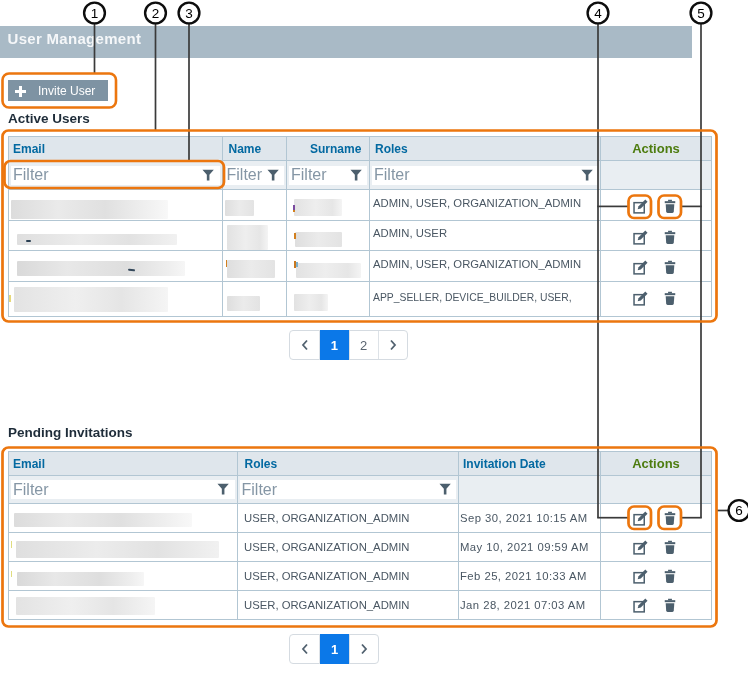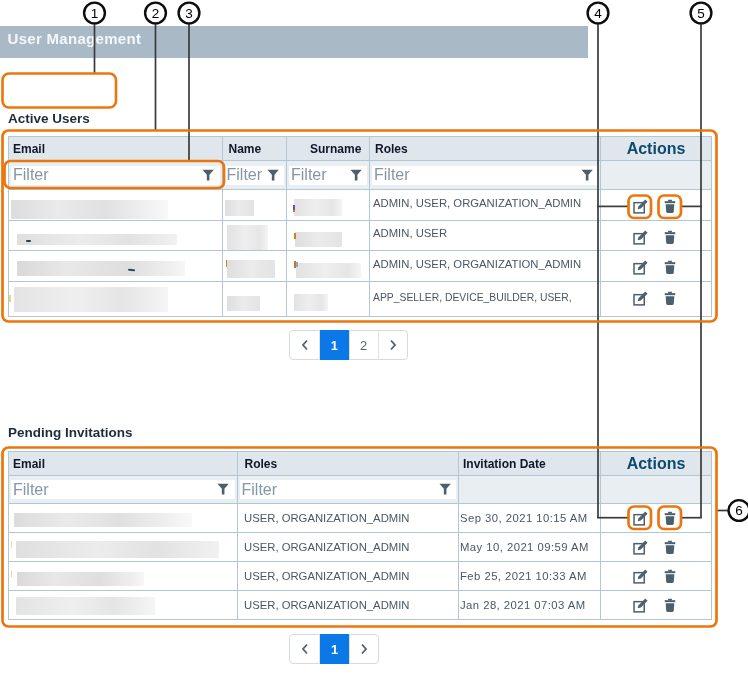--- a/index.html
+++ b/index.html
@@ -1,25 +1,25 @@
 <!DOCTYPE html>
 <html><head>
 <meta charset="utf-8">
 <style>
 * { margin:0; padding:0; box-sizing:border-box; }
 html,body { width:748px; height:681px; background:#fff; font-family:"Liberation Sans",sans-serif; overflow:hidden; }
 #page { position:relative; width:748px; height:681px; background:#fff; }
-.topbar { position:absolute; left:0; top:26px; width:588px; height:32px; background:#a9bac6; color:#f5f7f9; font-size:15px; font-weight:bold; padding:4px 0 0 7.5px; letter-spacing:0.3px; }
+.topbar { position:absolute; left:0; top:26px; width:692px; height:32px; background:#a9bac6; color:#f5f7f9; font-size:15px; font-weight:bold; padding:4px 0 0 7.5px; letter-spacing:0.3px; }
 .btn { position:absolute; left:8px; top:80px; width:100px; height:21px; background:#7e93a3; color:#fff; font-size:12px; display:flex; align-items:center; }
 .btn .plus { margin:1px 11px 0 6px; display:flex; }
 .sect { position:absolute; left:8px; font-size:13.5px; font-weight:bold; color:#1e2c39; line-height:1; }
 table.tbl { position:absolute; border-collapse:collapse; table-layout:fixed; background:#fff; border:1px solid #a8bcca; }
 table.tbl td { border:1px solid #b2c6d3; overflow:hidden; vertical-align:middle; }
-td.hc { background:#dfe6ec; font-size:12px; font-weight:bold; color:#0f172a; padding-left:4px; }
-td.hcc { background:#dfe6ec; font-size:16px; font-weight:bold; color:#0c4a6e; text-align:center; }
+td.hc { background:#dfe6ec; font-size:12px; font-weight:bold; color:#0369a1; padding-left:4px; }
+td.hcc { background:#dfe6ec; font-size:13px; font-weight:bold; color:#4d7c0f; text-align:center; }
 td.fc { background:#e9eef2; }
 td.bt { vertical-align:top; }
 .fin { background:#fff; height:19px; margin:0 2px; display:flex; align-items:center; justify-content:space-between; padding:0 4.5px 0 2px; }
 .fin span { font-size:16px; color:#8596a5; }
 td.txt { font-size:11.3px; color:#4a5763; padding-left:5px; white-space:nowrap; }
 td.txt .up { position:relative; top:-1.8px; display:block; }
 td.date { letter-spacing:0.45px; }
 .blur { border-radius:1px; }
 td.act { text-align:center; }
 .icons { display:flex; justify-content:flex-start; align-items:center; gap:15.5px; padding-left:31.5px; }
@@ -28,20 +28,25 @@
 .pager .pc { width:29.5px; height:28px; display:flex; align-items:center; justify-content:center; font-size:13px; color:#5a6470; border-left:1px solid #dde2e7; }
 .pager .pc:first-child { border-left:none; }
 .pager .on { background:#0b78e8; color:#fff; font-weight:bold; height:30px; margin-top:-1px; }
 svg.overlay { position:absolute; left:0; top:0; width:748px; height:681px; pointer-events:none; }
 .mk { position:absolute; }
 </style>
 </head>
 <body>
 <div id="page">
   <div class="topbar">User Management</div>
+  <div class="btn"><span class="plus">
+        <svg width="13" height="13" viewBox="0 0 13 13">
+          <path d="M6.5 1 V12 M1 6.5 H12" stroke="#fff" stroke-width="3"></path>
+        </svg>
+      </span>Invite User</div>
   <div class="sect" style="top:112px;">Active Users</div>
   <div class="sect" style="top:426px;">Pending Invitations</div>
 
   <table class="tbl" style="left:8px; top:136px; width:703px;">
     <colgroup>
         <col style="width:213.5px">
         <col style="width:64.5px">
         <col style="width:83px">
         <col style="width:231px">
         <col style="width:111px">

